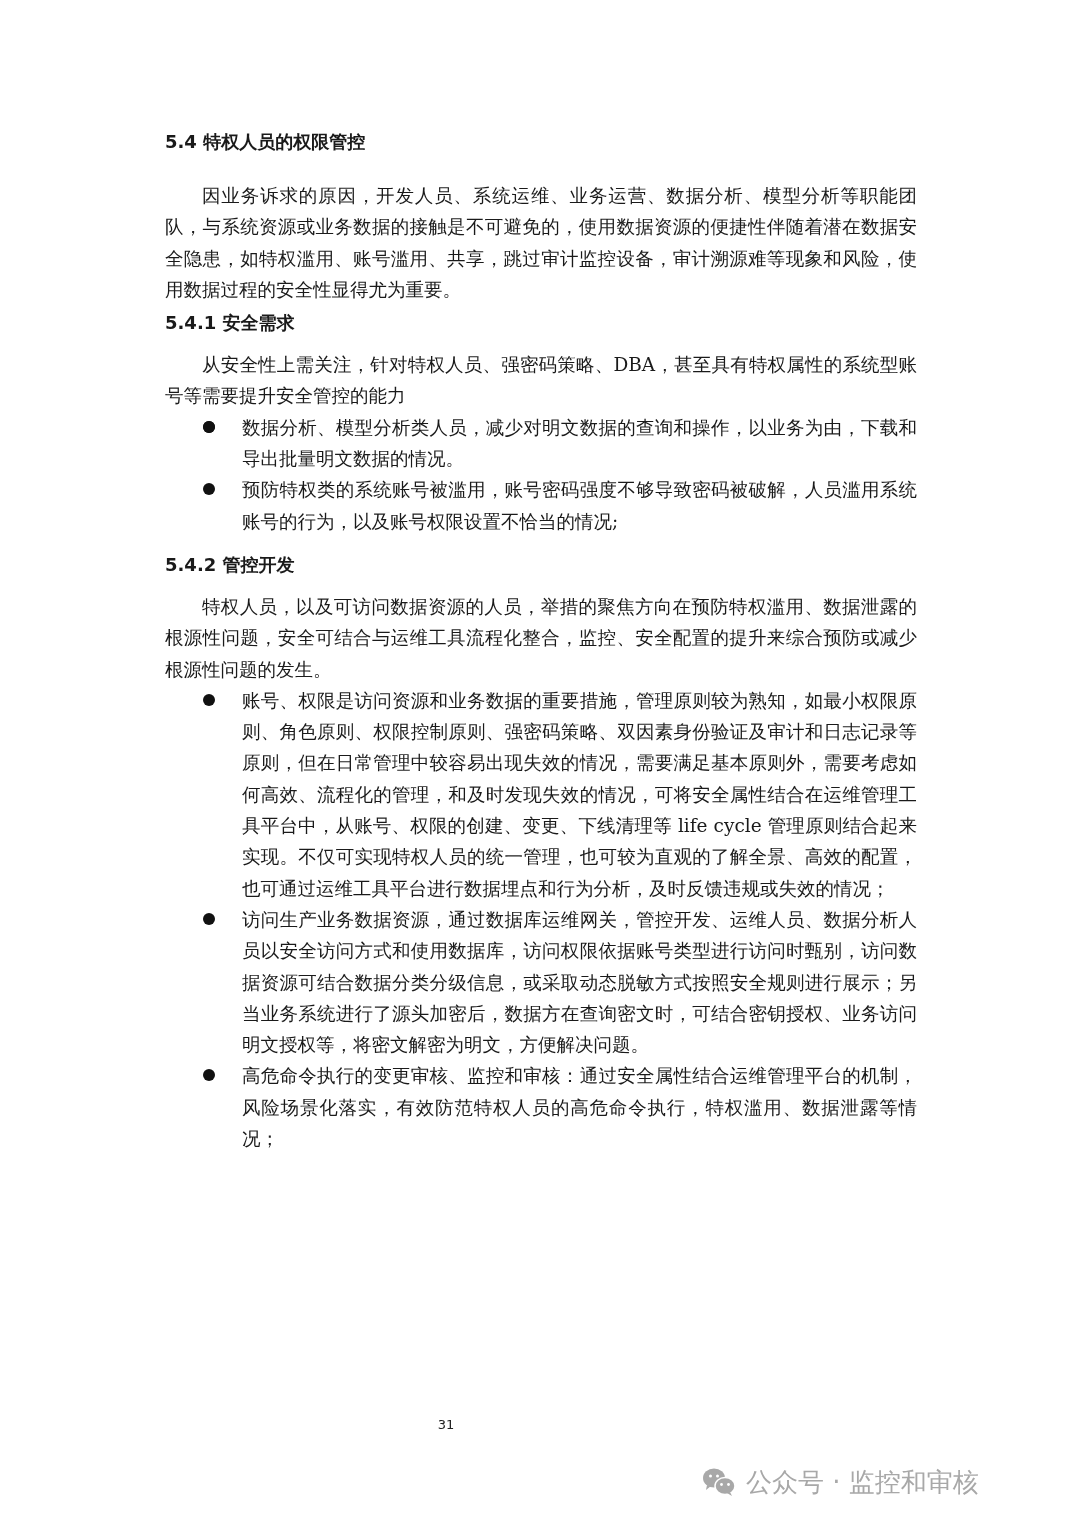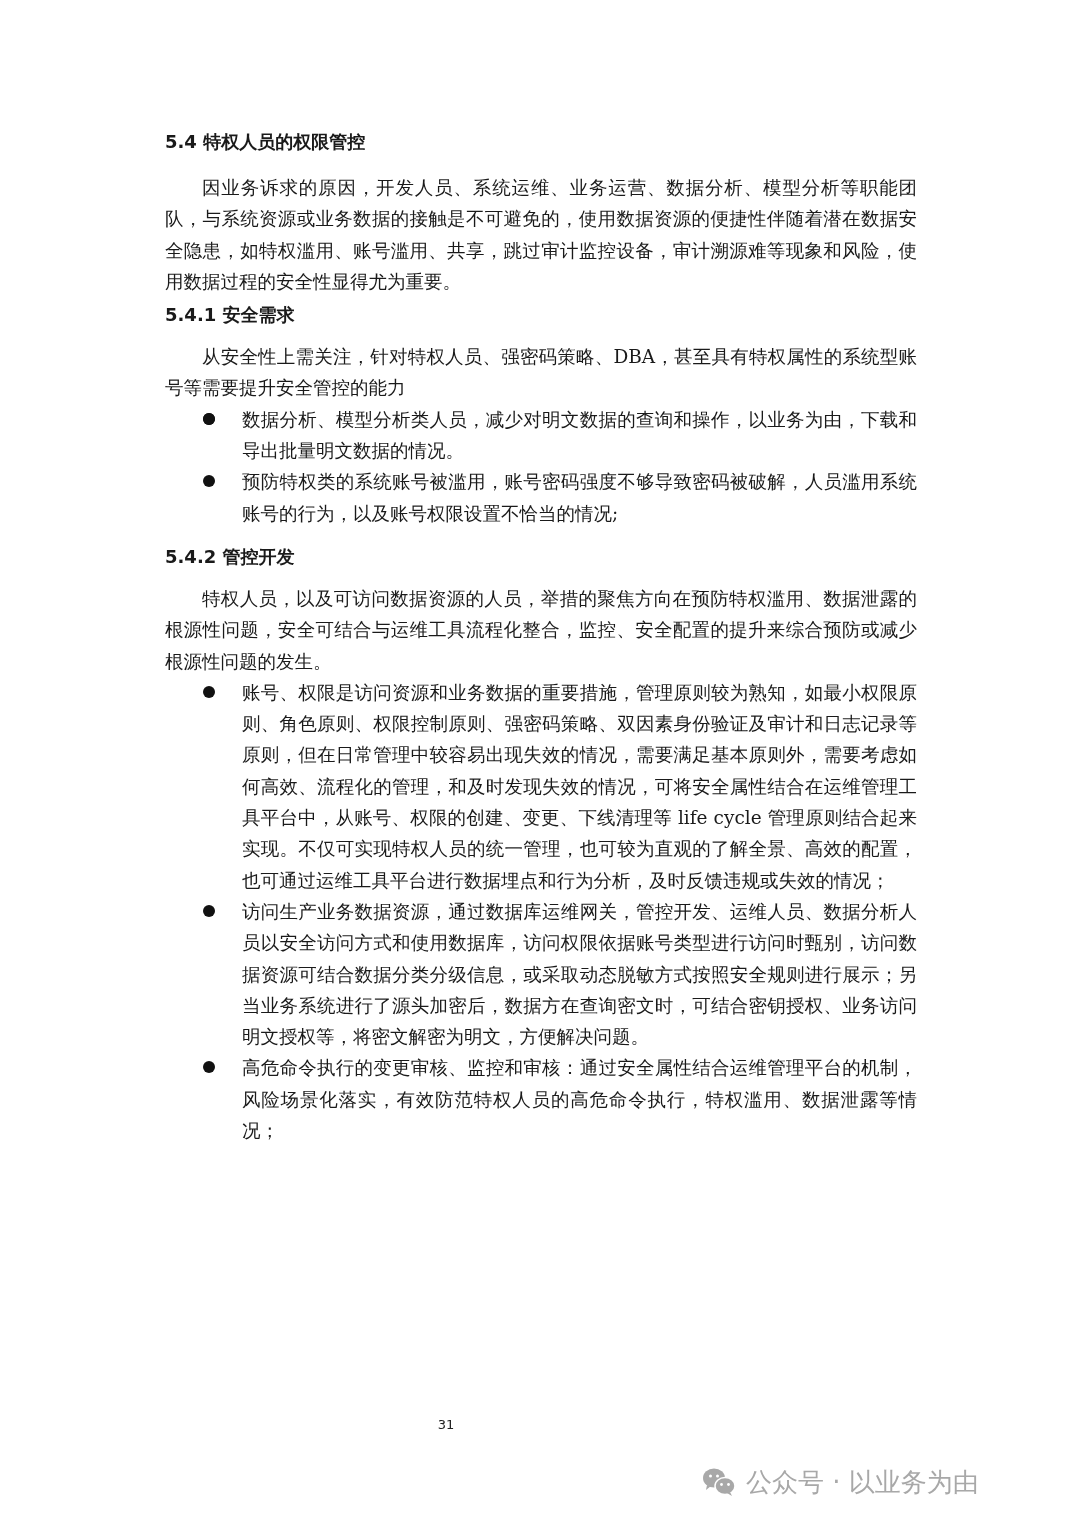--- a/index.html
+++ b/index.html
@@ -9,21 +9,21 @@
     .h { font-family: "DejaVu Sans", "Liberation Sans", sans-serif; font-weight: bold;
          font-size: 18px; line-height: 28px; margin: 0; letter-spacing: 0; }
     .p { font-size: 18.5px; line-height: 31.3px; margin: 0; text-indent: 2em;
          text-align: justify; text-justify: inter-character; }
     .ul { list-style: none; margin: 0; padding: 0; }
     .li { position: relative; padding-left: 77px; font-size: 18.5px; line-height: 31.3px;
           text-align: justify; text-justify: inter-character; }
     .bullet { position: absolute; left: 38px; top: 9px; width: 12px; height: 12px;
               border-radius: 50%; background: #111; }
     #h54 { margin-top: 0; }
-    #p54 { margin-top: 16px; }
+    #p54 { margin-top: 24px; }
     #h541 { margin-top: 4px; }
     #p541 { margin-top: 12px; }
     #h542 { margin-top: 14px; }
     #p542 { margin-top: 12px; }
     .pagenum { position: absolute; top: 1417px; left: 0; width: 892px; text-align: center;
                font-family: "DejaVu Sans", "Liberation Sans", sans-serif; font-size: 13px; color: #222; }
     .wm { position: absolute; left: 702px; top: 1462px; height: 40px; display: flex; align-items: center;
           color: #a8a8a8; font-family: "DejaVu Sans", "Liberation Sans", sans-serif; font-size: 26px; }
     .wm svg { margin-right: 10px; }
   </style>
@@ -57,14 +57,14 @@
   <svg width="34" height="30" viewBox="0 0 34 30">
     <ellipse cx="12" cy="11" rx="11" ry="9.5" fill="#a8a8a8"></ellipse>
     <path d="M5 18 L4 23 L9 19 Z" fill="#a8a8a8"></path>
     <circle cx="8.5" cy="9" r="1.5" fill="#fff"></circle>
     <circle cx="15.5" cy="9" r="1.5" fill="#fff"></circle>
     <ellipse cx="23" cy="19" rx="10" ry="8.5" fill="#a8a8a8" stroke="#fff" stroke-width="1.5"></ellipse>
     <path d="M28 25 L30 29 L25 26 Z" fill="#a8a8a8"></path>
     <circle cx="19.5" cy="17.5" r="1.4" fill="#fff"></circle>
     <circle cx="26.5" cy="17.5" r="1.4" fill="#fff"></circle>
   </svg>
-  <span>公众号 · 以业务为由</span>
+  <span>公众号 · 监控和审核</span>
 </div>
 
 </body></html>

